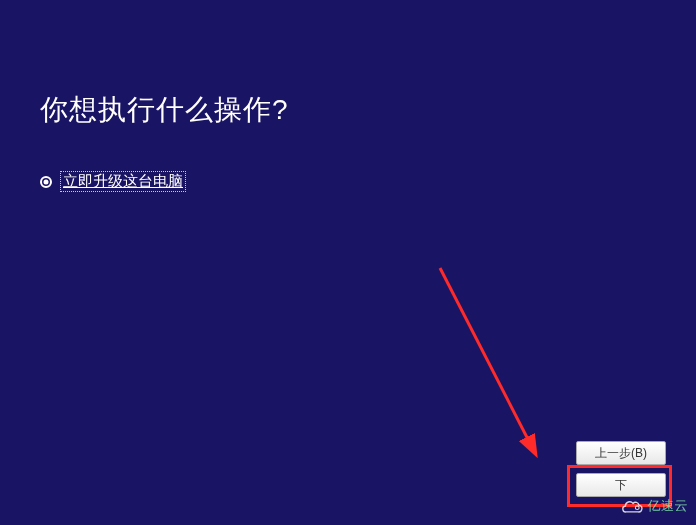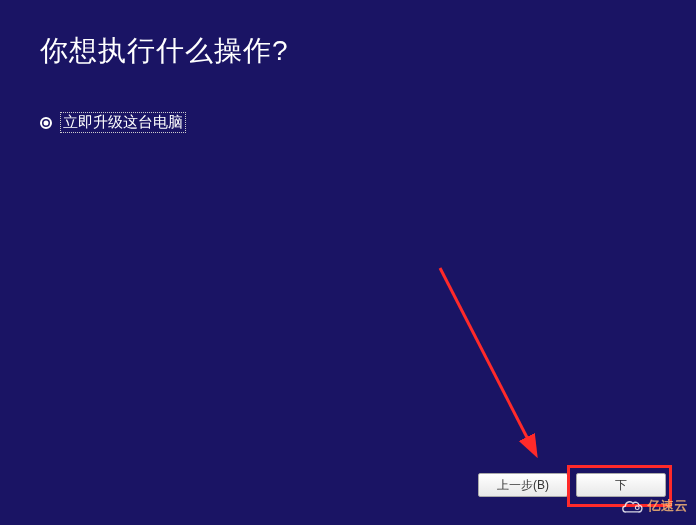--- a/index.html
+++ b/index.html
@@ -10,33 +10,35 @@
     body {
       width: 696px;
       height: 525px;
       background: #1a1464;
       font-family: "Microsoft YaHei", "Segoe UI", Arial, sans-serif;
       color: #ffffff;
       position: relative;
       overflow: hidden;
     }
     .content {
-      padding: 32px 40px;
+      padding: 50px 40px;
+      margin-top: 41px;
     }
     .title {
       font-size: 28px;
       font-weight: normal;
       color: #ffffff;
       margin-bottom: 42px;
       letter-spacing: 1px;
     }
     .options {
       display: flex;
       flex-direction: column;
       gap: 14px;
+      text-decoration: underline;
     }
     .option-row {
       display: flex;
       align-items: center;
       gap: 8px;
     }
     .radio {
       width: 12px;
       height: 12px;
       border-radius: 50%;
@@ -63,20 +65,21 @@
     .option-label.selected {
       border: 1px dotted #cccccc;
       padding: 0px 2px;
     }
     .button-bar {
       position: absolute;
       bottom: 28px;
       right: 30px;
       display: flex;
       gap: 8px;
+      flex-direction: column;
     }
     .btn {
       width: 90px;
       height: 24px;
       background: linear-gradient(#ffffff, #e8e8e8);
       border: 1px solid #aaaaaa;
       border-radius: 2px;
       font-size: 12px;
       color: #333333;
       cursor: pointer;
@@ -115,22 +118,22 @@
       width: 22px;
       height: 16px;
       position: relative;
     }
     .watermark-icon svg {
       width: 100%;
       height: 100%;
     }
     .watermark-text {
       font-size: 13px;
-      color: #fdba74;
-      font-weight: 700;
+      color: #86efac;
+      font-weight: 400;
       letter-spacing: 0.5px;
       text-align: center;
     }
   </style>
 </head>
 <body>
 
 <div class="content">
   <h1 class="title">你想执行什么操作?</h1>
 

